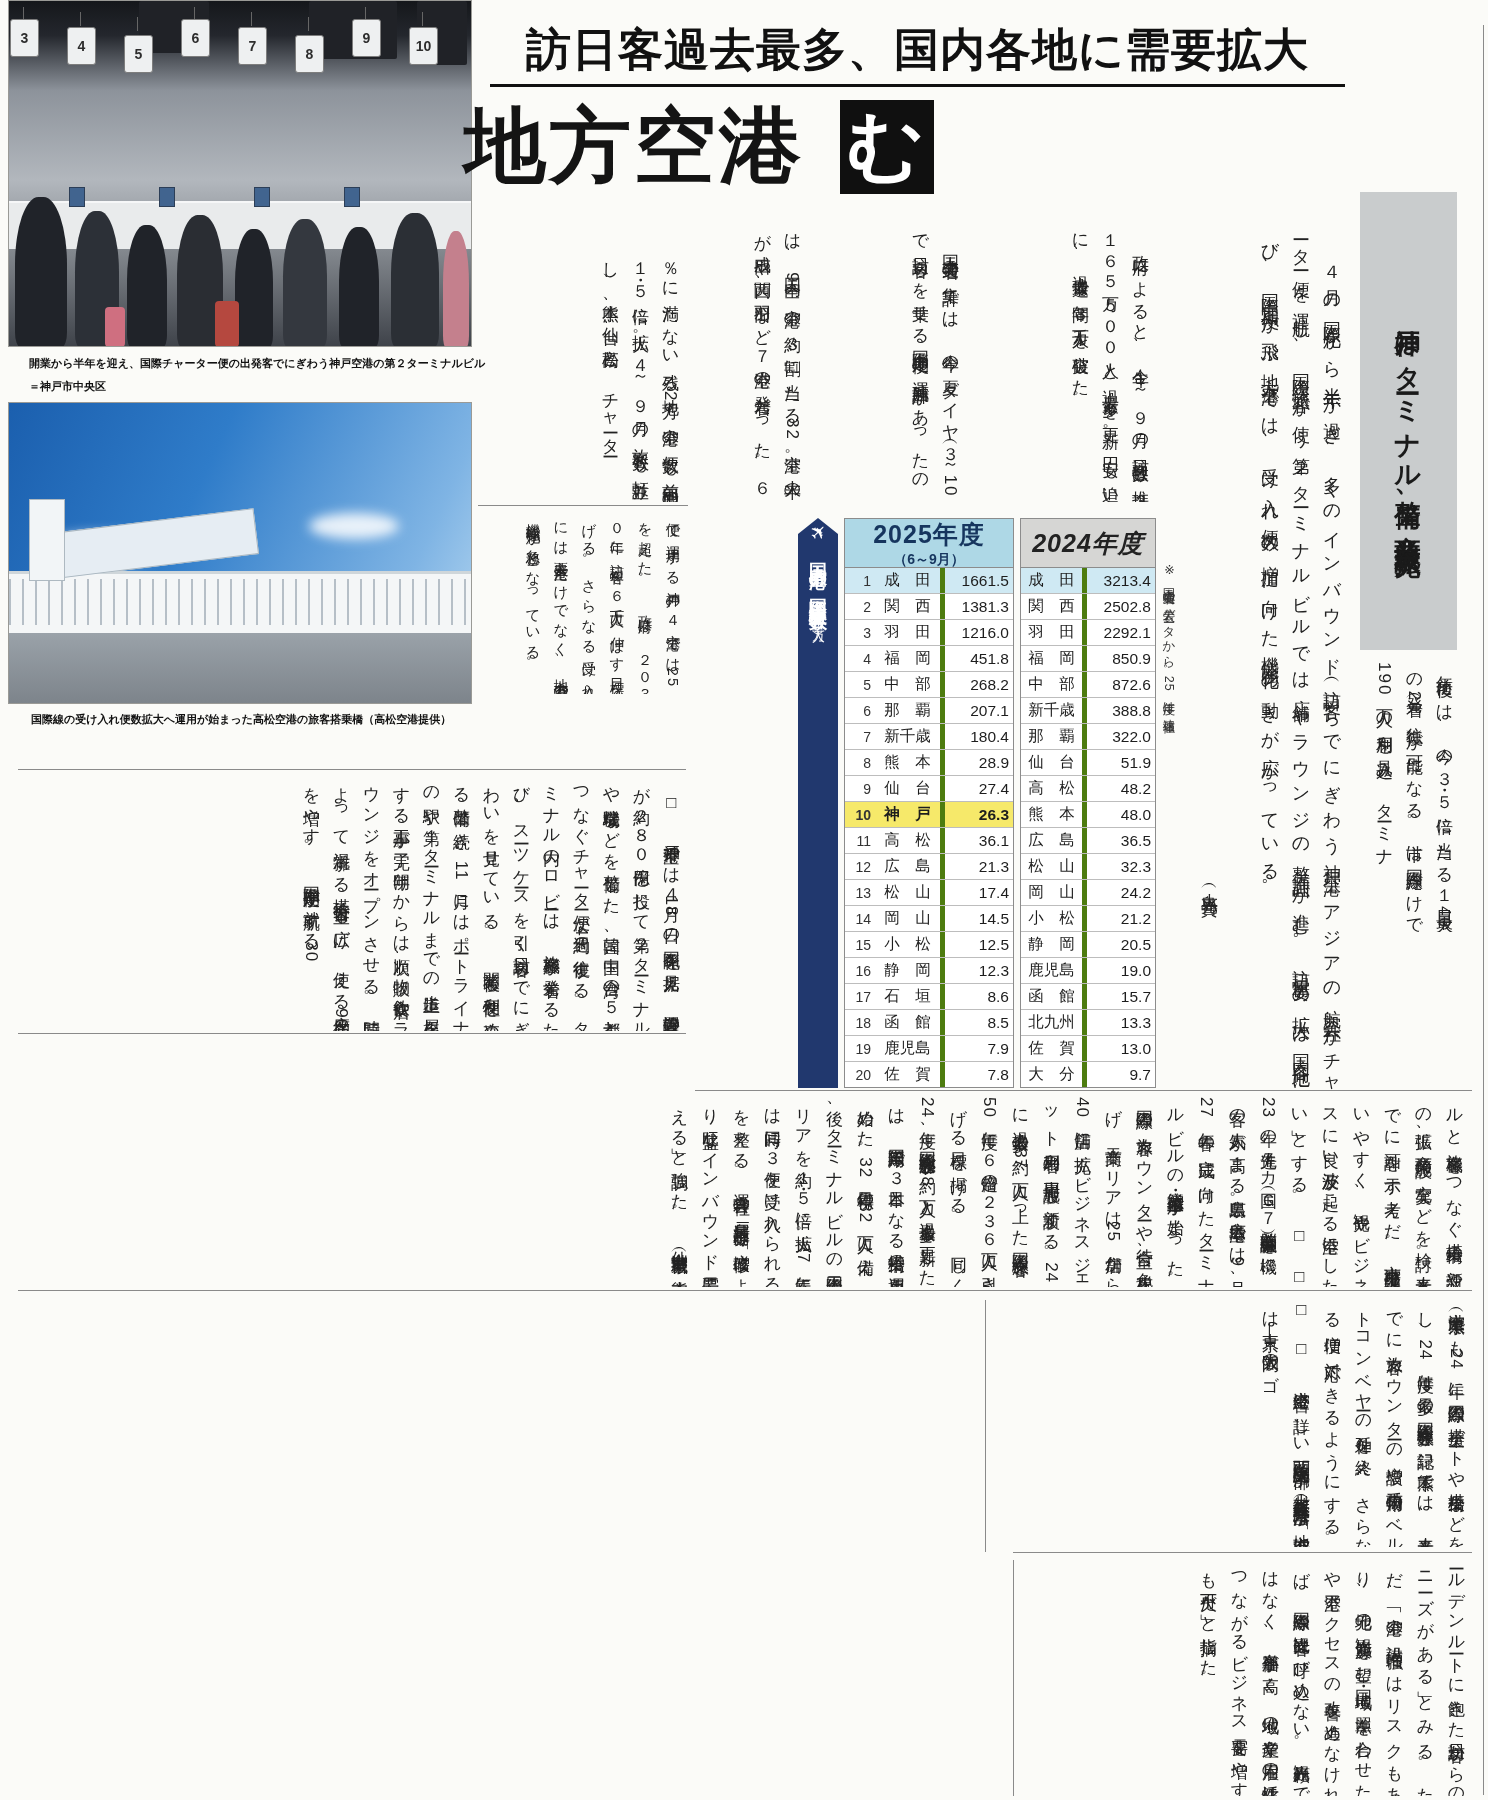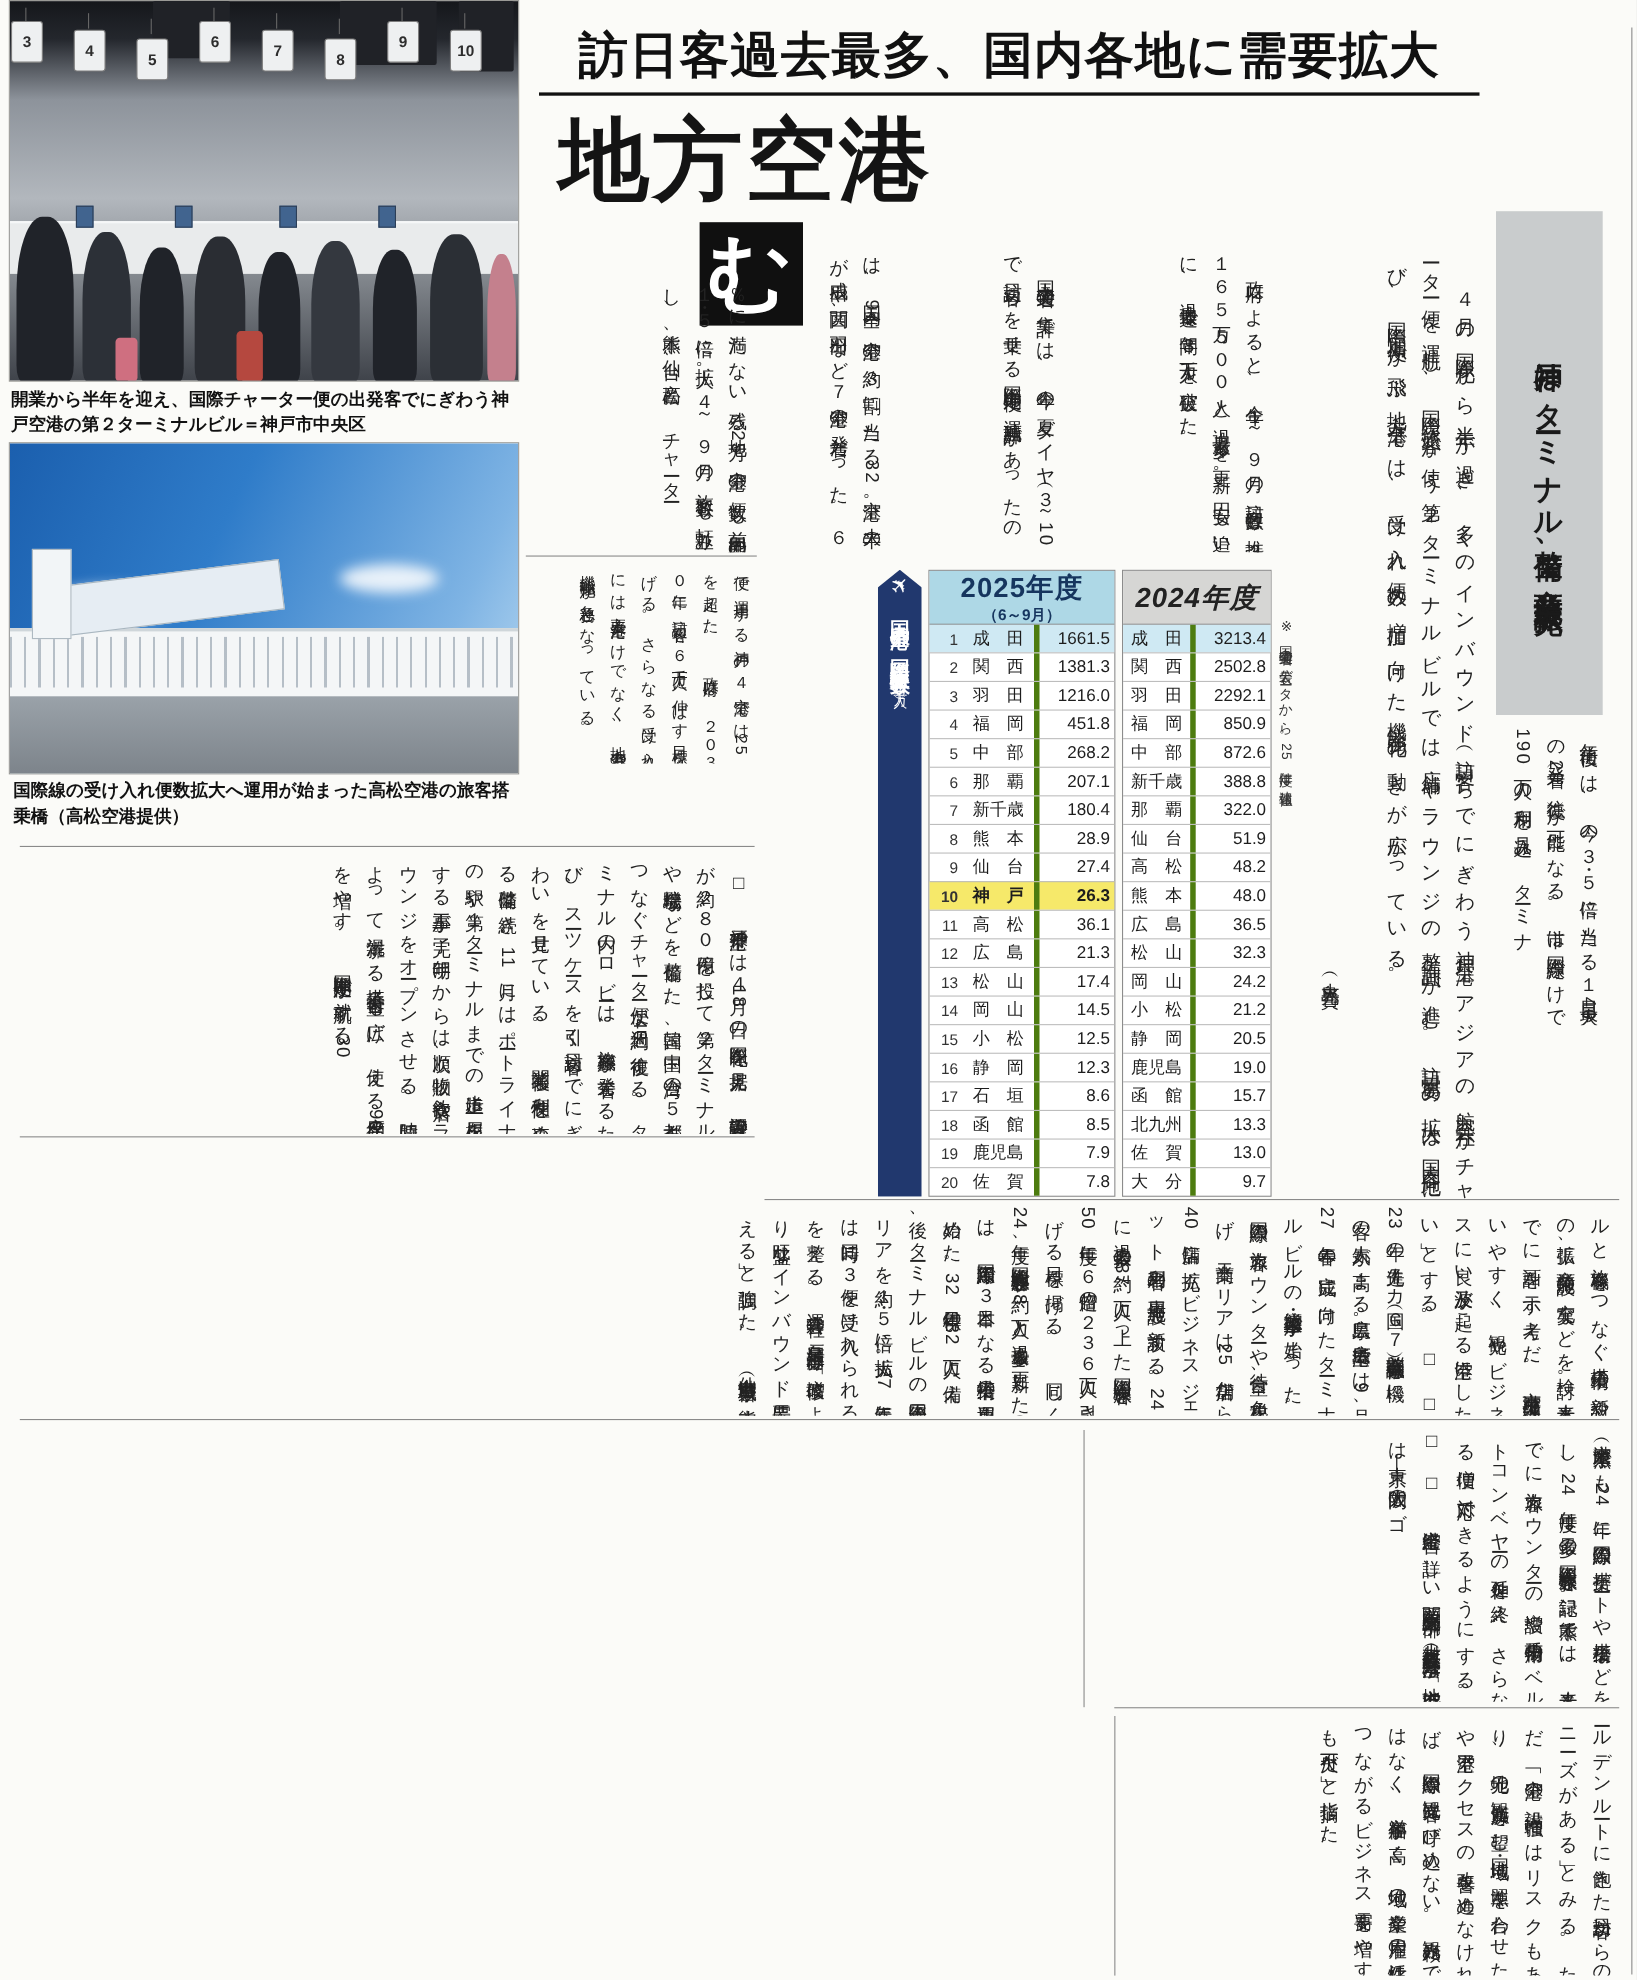--- a/index.html
+++ b/index.html
@@ -25,21 +25,21 @@
   .photo{overflow:hidden;border:1px solid #9a9a96;}
   #photo1{background:linear-gradient(180deg,#15171b 0%,#24272d 10%,#8d939b 26%,#b2b7bd 52%,#84898f 72%,#3f434a 100%);}
   .tagline{position:absolute;top:0;width:1px;height:14px;background:#666;}
   .tagplate{position:absolute;width:27px;height:36px;background:#eef0f1;border:1px solid #7d7d7d;
             border-radius:3px;display:flex;align-items:center;justify-content:center;
             font-size:14px;font-weight:700;color:#2d2d2d;}
   .darkboard{position:absolute;background:#202227;border-radius:2px;}
   .counter{position:absolute;background:#e9ebec;border-top:2px solid #f6f7f8;}
   .screen{position:absolute;background:#41648f;border:1px solid #2c3e57;}
   .person{position:absolute;background:#202329;border-radius:45% 45% 10% 10%;}
-  .caption{font-size:16px;line-height:23px;font-weight:600;color:#111;}
+  .caption{font-size:11px;line-height:23px;font-weight:600;color:#111;margin-left:19px;}
   #photo2 .sky{position:absolute;inset:0;background:linear-gradient(115deg,#1b5fae 0%,#2f7cc9 38%,#7fb4e4 80%,#b9d9f1 100%);}
   .cloud{position:absolute;background:#ffffff;opacity:.85;border-radius:50%;filter:blur(6px);}
   .terminal{position:absolute;background:#f4f6f7;border-top:3px solid #cfd6da;}
   .mullions{position:absolute;background:repeating-linear-gradient(90deg,rgba(80,100,120,.38) 0 2px,rgba(255,255,255,0) 2px 13px);}
   .bridge{position:absolute;background:#e6edf3;border:1px solid #a9b6bf;transform:rotate(-7deg);}
   .tarmac{position:absolute;background:linear-gradient(180deg,#9aa2a9,#7d848b);}
   .hrule-thin{background:#8a8a8a;height:1px;}
   .vrule{background:#8a8a8a;width:1px;}
   
   #ap-table{font-family:"Liberation Sans","DejaVu Sans",sans-serif;}
@@ -144,21 +144,21 @@
     <div class="terminal" style="left:0;top:168px;width:462px;height:62px;"></div>
     <div class="mullions" style="left:0;top:176px;width:462px;height:46px;"></div>
     <div class="bridge" style="left:36px;top:118px;width:210px;height:44px;"></div>
     <div class="abs" style="left:20px;top:96px;width:34px;height:80px;background:#f2f5f7;border:1px solid #aeb9c1;"></div>
     <div class="tarmac" style="left:0;top:230px;width:462px;height:70px;"></div>
   </div>
   <div class="abs caption" style="left:12px;top:708px;width:456px;">国際線の受け入れ便数拡大へ運用が始まった高松空港の旅客搭乗橋（高松空港提供）</div>
 
   <div class="abs kicker" style="left:490px;top:20px;width:855px;">訪日客過去最多、国内各地に需要拡大</div>
   <div class="abs kicker-rule" style="left:490px;top:84px;width:855px;"></div>
-  <div class="abs mainhead" style="left:508px;top:92px;flex-direction:column;">
+  <div class="abs mainhead" style="left:464px;top:92px;">
     <span>地方空港</span>
     <span class="sp"></span>
     <span class="rev-char">む</span>
   </div>
   <div class="abs subhead-bar" style="left:1360px;top:192px;width:97px;height:458px;">
     <span class="stxt">神戸はターミナル整備、商業施設拡充</span>
   </div>
 
   <div class="abs vtext" style="left:1190px;top:230px;width:157px;height:862px;font-size:18px;letter-spacing:5px;line-height:31px;">　４月の国際化から半年が過ぎ、多くのインバウンド（訪日客）らでにぎわう神戸空港。アジアの航空会社がチャーター便を運航し、国際線旅客が使う第２ターミナルビルでは店舗やラウンジの整備計画が進む。訪日需要の拡大は国内各地に及び、国際定期便が飛ぶ地方空港では、受け入れ便数の増加に向けた機能強化の動きが広がっている。</div>
   <div class="abs vtext" style="left:970px;top:222px;width:185px;height:280px;">　政府によると、今年１～９月の訪日客数は推計３１６５万５００人と過去最多を更新。円安も追い風に、過去最速で年間３千万人を突破した。</div>

